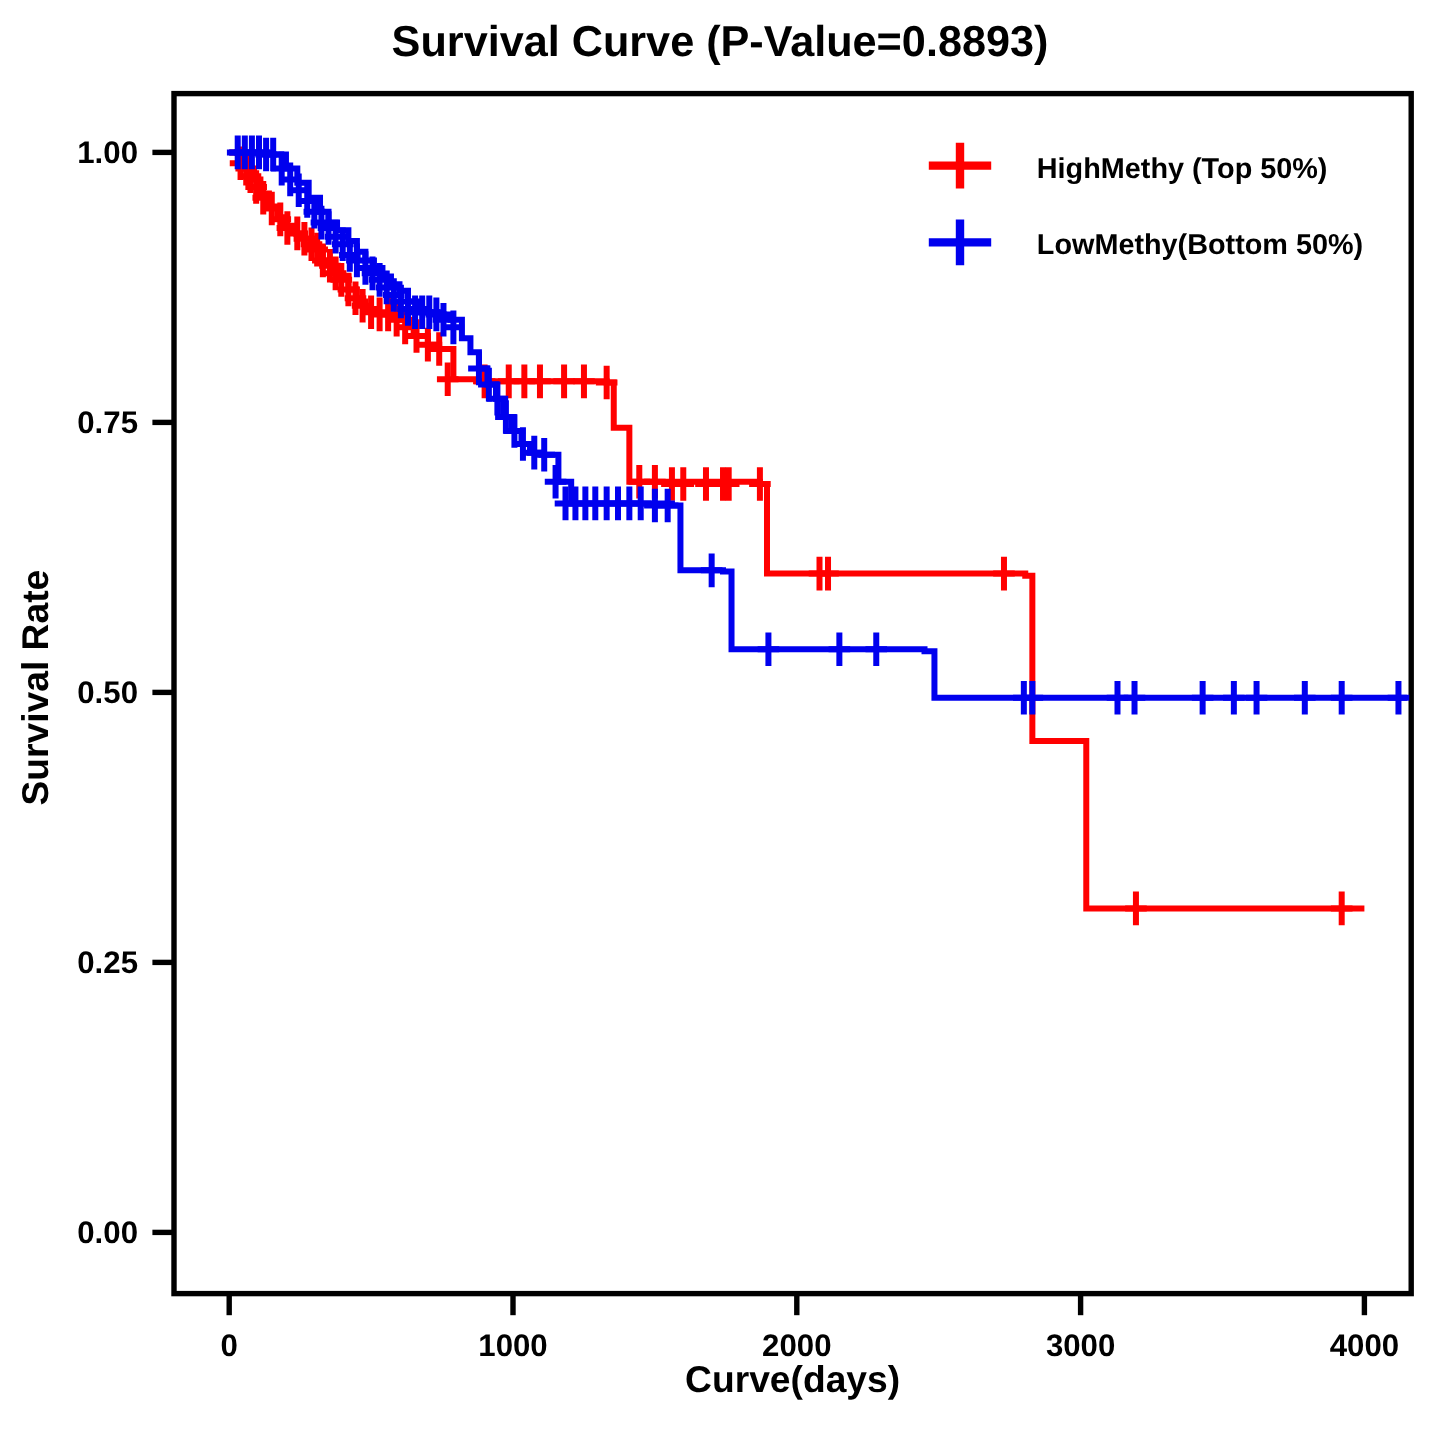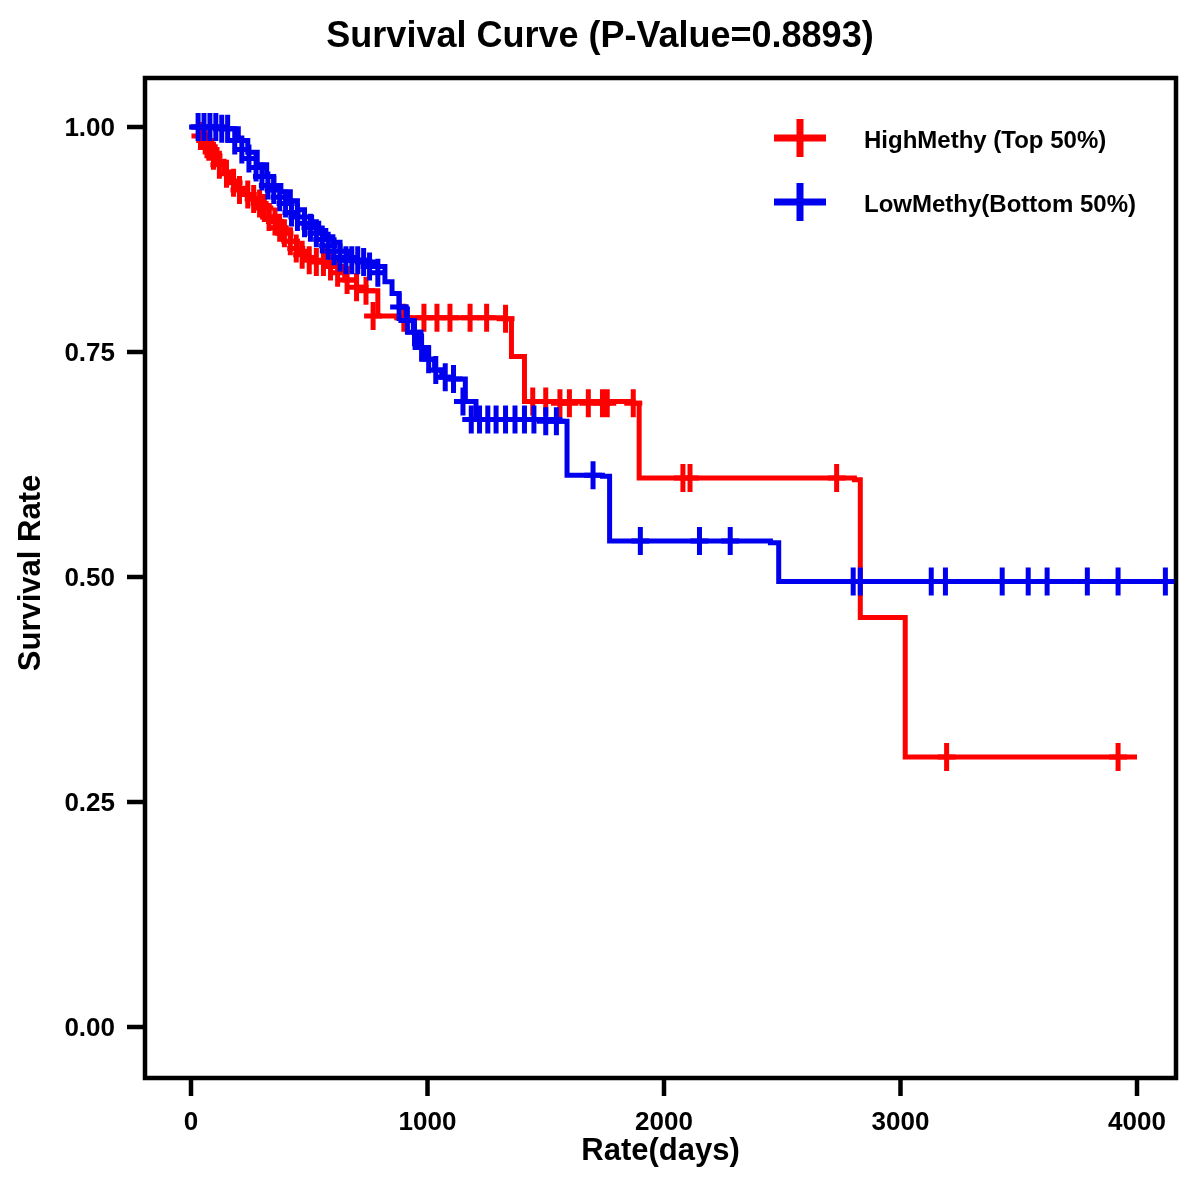--- a/index.html
+++ b/index.html
@@ -76,21 +76,21 @@
 </style>
 </head>
 <body>
 
 <div id="figure">
 
   <div id="chart-title">Survival Curve (P-Value=0.8893)</div>
 
   <div id="ylabel">Survival Rate</div>
 
-  <div id="xlabel">Rate(days)</div>
+  <div id="xlabel">Curve(days)</div>
 
   <svg id="plot-svg" width="1200" height="1200">
     <g id="axis-layer">
         <rect x="145" y="78" width="1031" height="1000" fill="none" stroke="#000000" stroke-width="4.5"></rect>
         <line x1="127" y1="1027" x2="145" y2="1027" stroke="#000000" stroke-width="4.5"></line>
         <text x="115" y="1036" text-anchor="end" class="tick-text">0.00</text>
         <line x1="127" y1="802" x2="145" y2="802" stroke="#000000" stroke-width="4.5"></line>
         <text x="115" y="811" text-anchor="end" class="tick-text">0.25</text>
         <line x1="127" y1="577" x2="145" y2="577" stroke="#000000" stroke-width="4.5"></line>
         <text x="115" y="586" text-anchor="end" class="tick-text">0.50</text>

